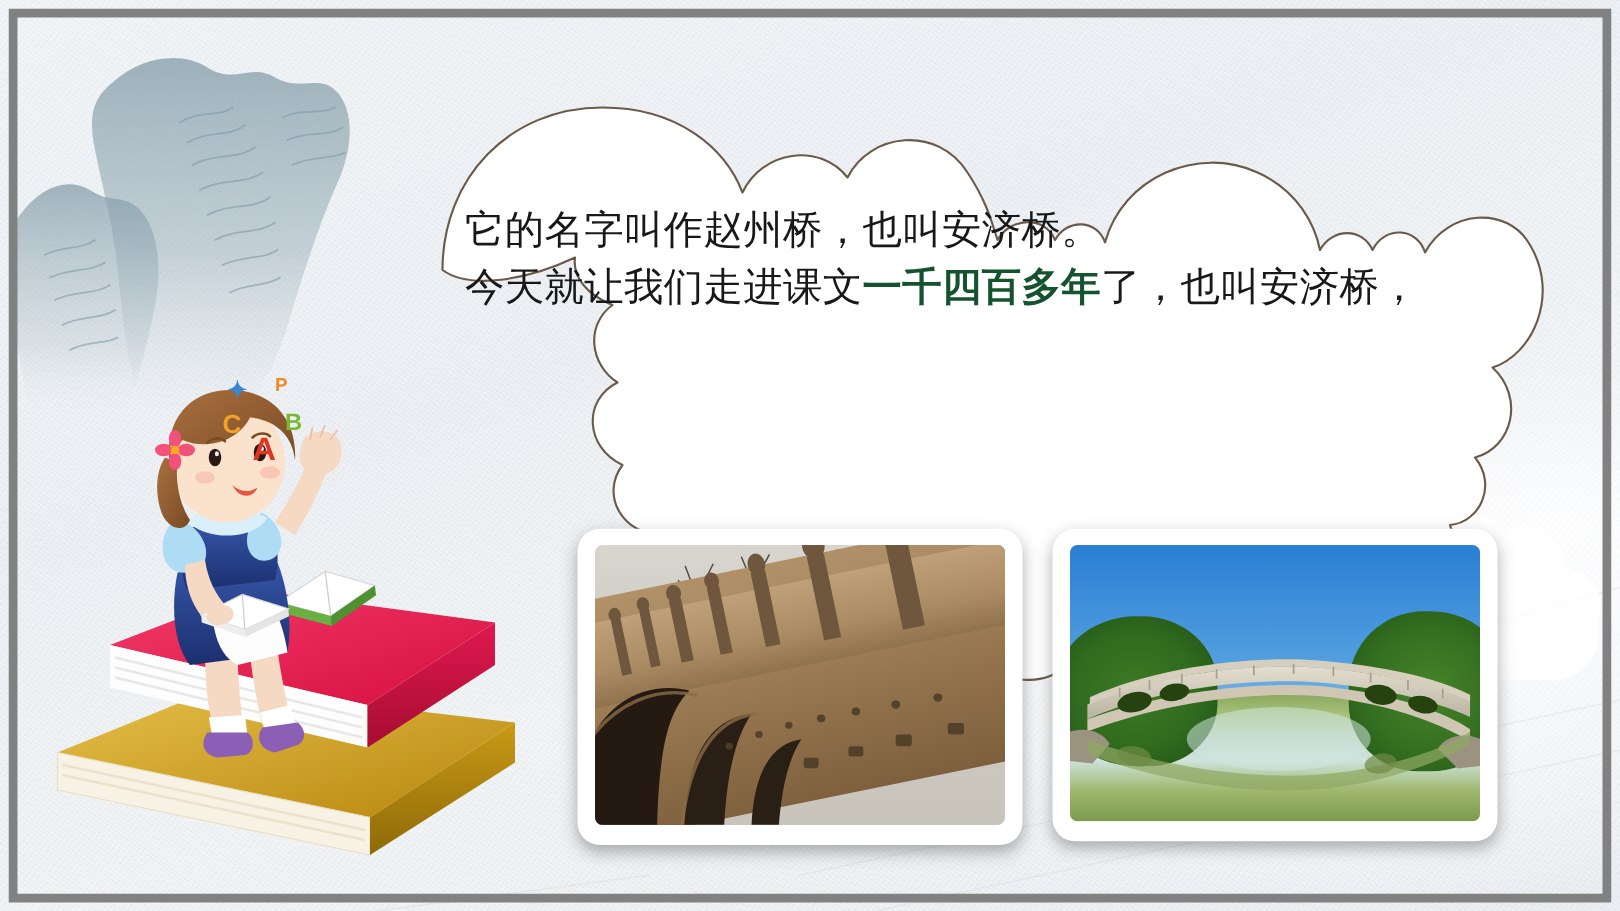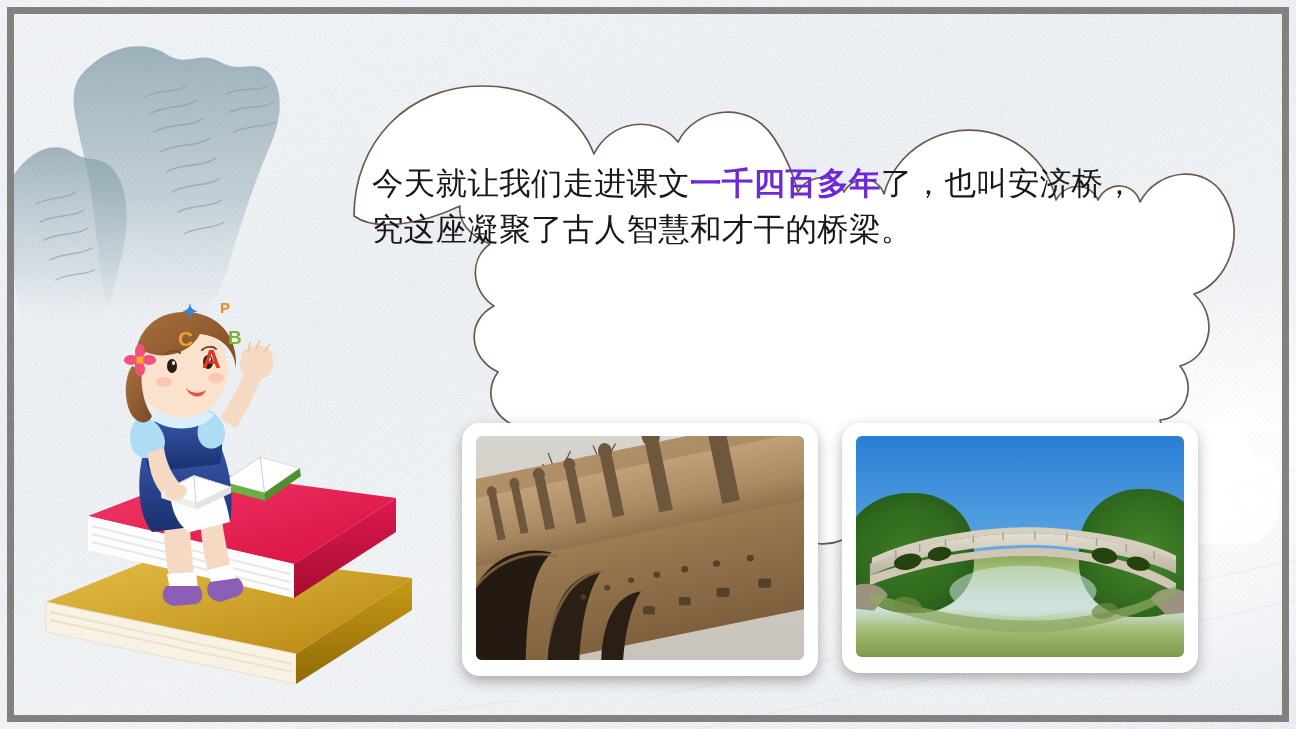--- a/index.html
+++ b/index.html
@@ -187,21 +187,21 @@
         C 362 470, 324 450, 326 422
         C 296 434, 264 410, 272 382
         C 240 382, 222 350, 240 326
         C 210 312, 208 274, 236 260
         C 214 246, 210 214, 232 198
         C 212 190, 200 176, 202 160
         C 164 178, 118 186, 96 170 Z" fill="#ffffff" stroke="#6b5a4a" stroke-width="1.7" stroke-linejoin="round"></path>
     </svg>
   </div>
 
-  <div class="speech-text" id="speech-text" style="color: rgb(24, 24, 24);"><span class="ln"><span>今天就让我们走进课文</span><span class="hl" style="color: #6d28d9;">一千四百多年</span><span>了，也叫安济桥，</span></span><span class="ln"><span>究这座凝聚了古人智慧和才干的桥梁。</span></span></div>
+  <div class="speech-text" id="speech-text" style="color: rgb(24, 24, 24);"><span class="ln"><span>它的名字叫作赵州桥，也叫安济桥。</span></span><span class="ln"><span>今天就让我们走进课文</span><span class="hl" style="color: #14532d;">一千四百多年</span><span>了，也叫安济桥，</span></span></div>
 
   <div class="girl-books">
     <svg viewBox="0 0 400 412">
       <defs>
         <linearGradient id="redbook" x1="0" y1="0" x2="1" y2="1">
           <stop offset="0%" stop-color="#f23a6a"></stop>
             <stop offset="100%" stop-color="#d6103f"></stop>
         </linearGradient>
         <linearGradient id="redspine" x1="0" y1="0" x2="0" y2="1">
           <stop offset="0%" stop-color="#e0184f"></stop>

